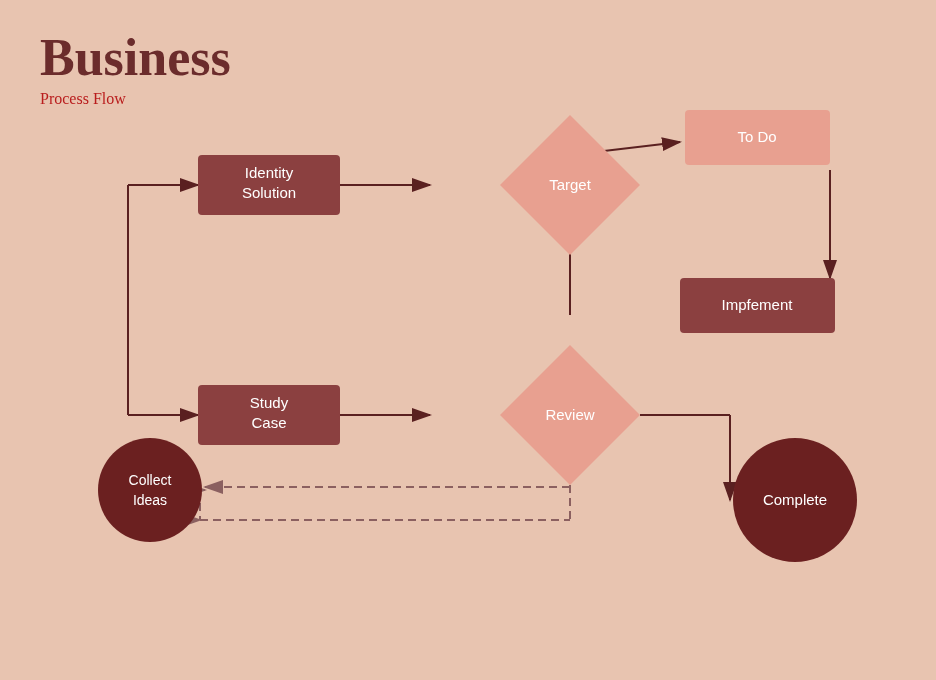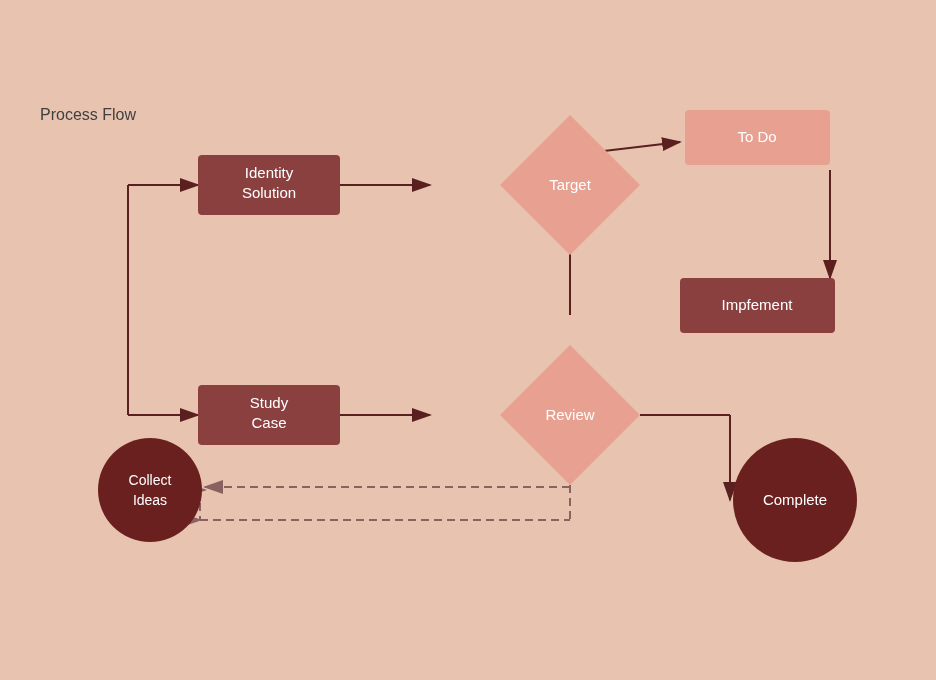--- a/index.html
+++ b/index.html
@@ -20,39 +20,40 @@
       position: absolute;
       top: 28px;
       left: 40px;
       font-size: 52px;
       font-weight: bold;
       color: #6b2c2c;
       font-family: Georgia, serif;
     }
     .subtitle {
       position: absolute;
-      top: 106px;
+      top: 90px;
       left: 40px;
       font-size: 16px;
-      color: #404040;
-      font-family: Liberation Sans, sans-serif;
+      color: #b91c1c;
+      font-family: Liberation Serif, serif;
     }
     
     #flowchart {
       position: absolute;
       top: 0;
       left: 0;
       width: 936px;
       height: 680px;
     }
   </style>
 </head>
 <body>
 
 <div id="canvas">
+  <div class="title">Business</div>
   <div class="subtitle">Process Flow</div>
 
   <svg id="flowchart" xmlns="http://www.w3.org/2000/svg">
 
     <defs>
       <marker id="arrowhead" markerWidth="10" markerHeight="7" refX="9" refY="3.5" orient="auto">
         <polygon points="0 0, 10 3.5, 0 7" fill="#5a2020"></polygon>
       </marker>
       <marker id="arrowhead-dashed" markerWidth="10" markerHeight="7" refX="9" refY="3.5" orient="auto">
         <polygon points="0 0, 10 3.5, 0 7" fill="#8b6060"></polygon>

